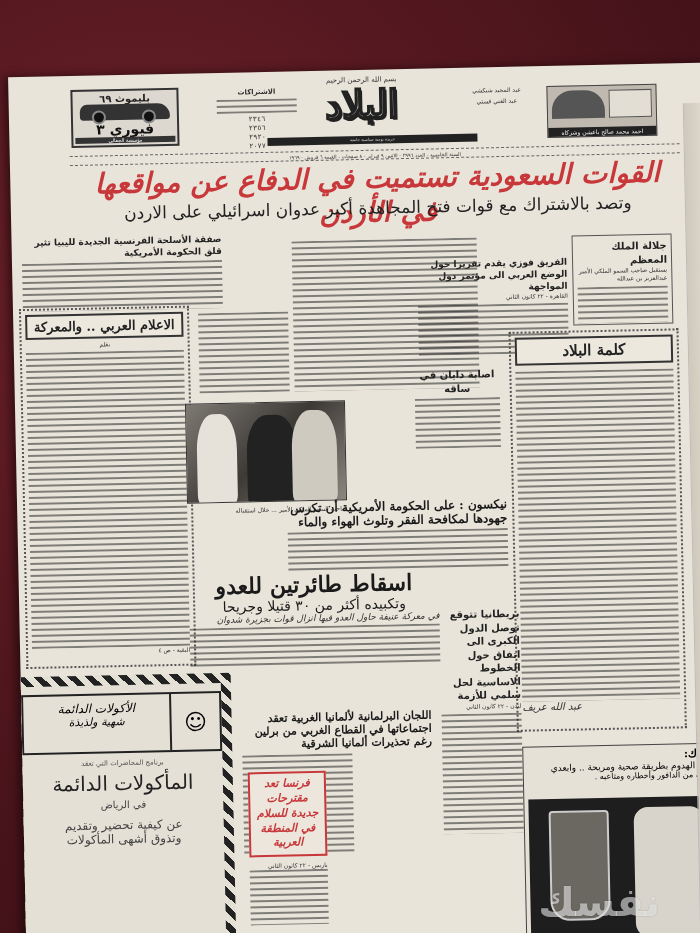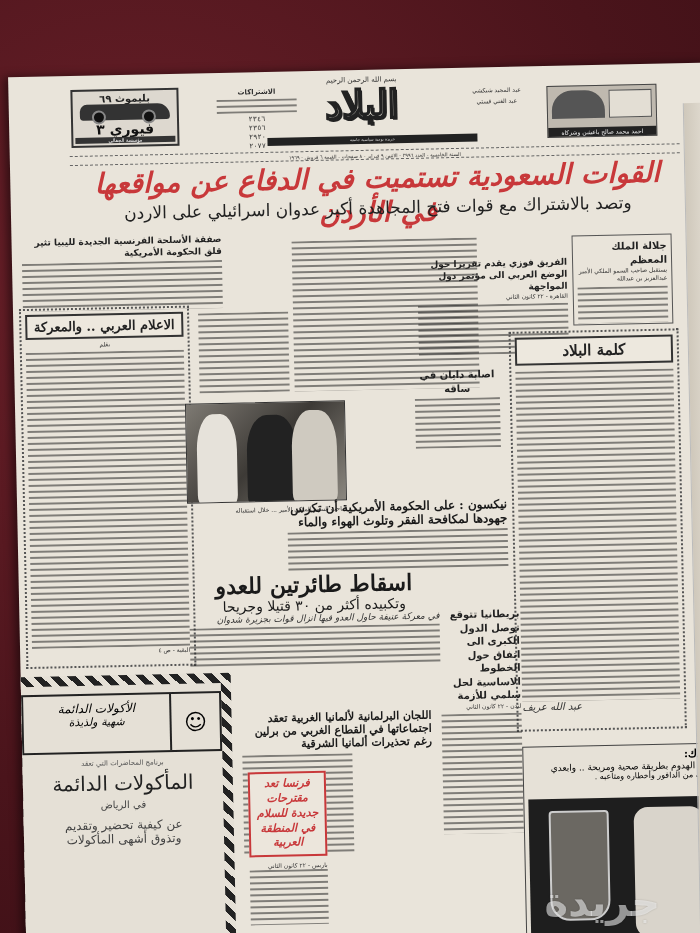--- a/index.html
+++ b/index.html
@@ -297,13 +297,13 @@
     </div>
     <div style="position:absolute; left:4px; right:4px; top:52px; bottom:4px; background:#1e1e1e;">
       <div style="position:absolute; left:20px; top:12px; width:60px; height:110px; border:2px solid #ccc; border-radius:4px 4px 20px 20px; background:#6b6862;"></div>
       <div style="position:absolute; right:15px; top:10px; width:70px; height:130px; background:#d9d4cb; border-radius:14px;"></div>
     </div>
   </div>
 
   <div class="right-edge"></div>
 </div>
 
-<div class="watermark">جريدة</div>
+<div class="watermark">نفسك</div>
 
 </body></html>

